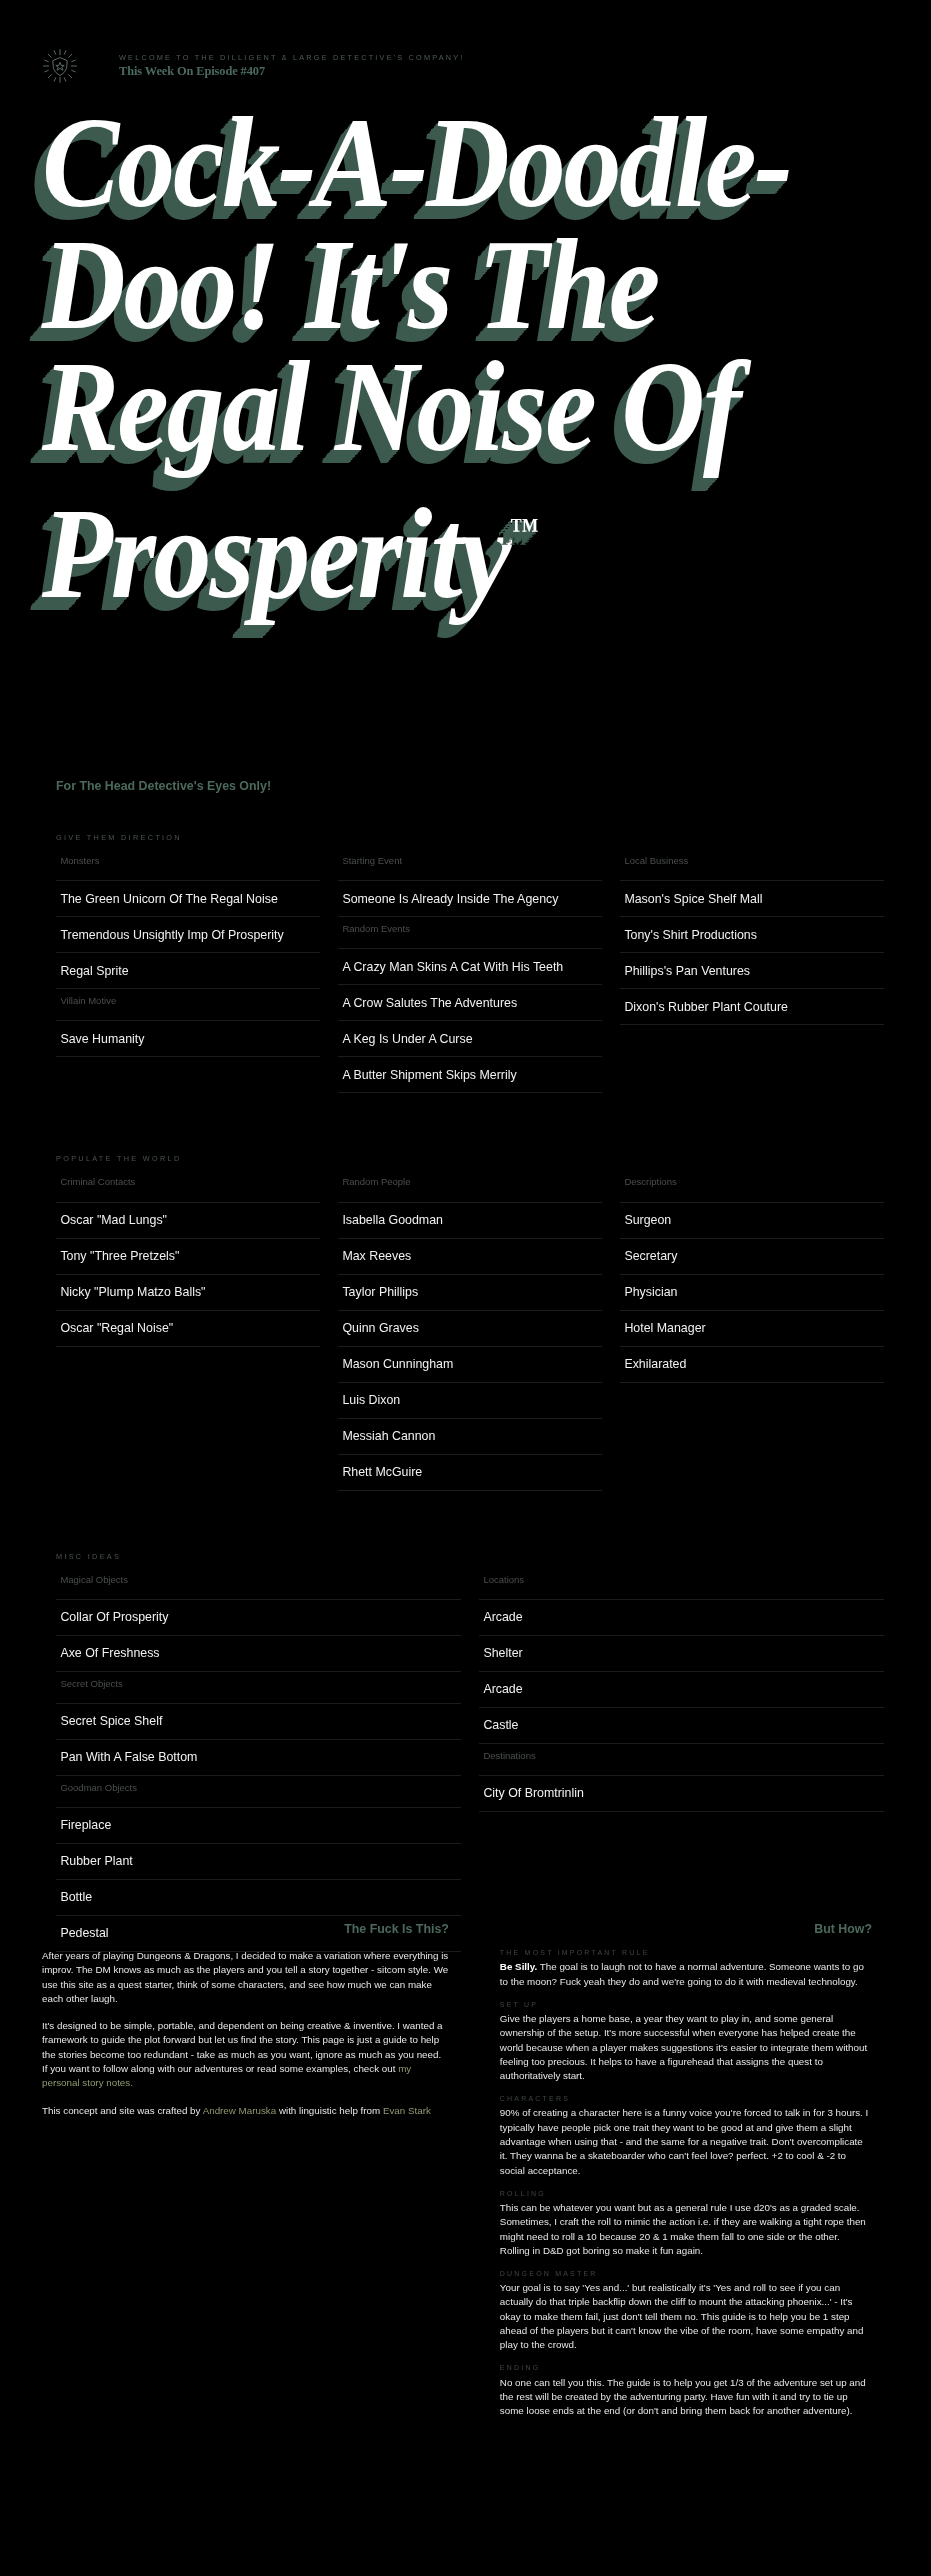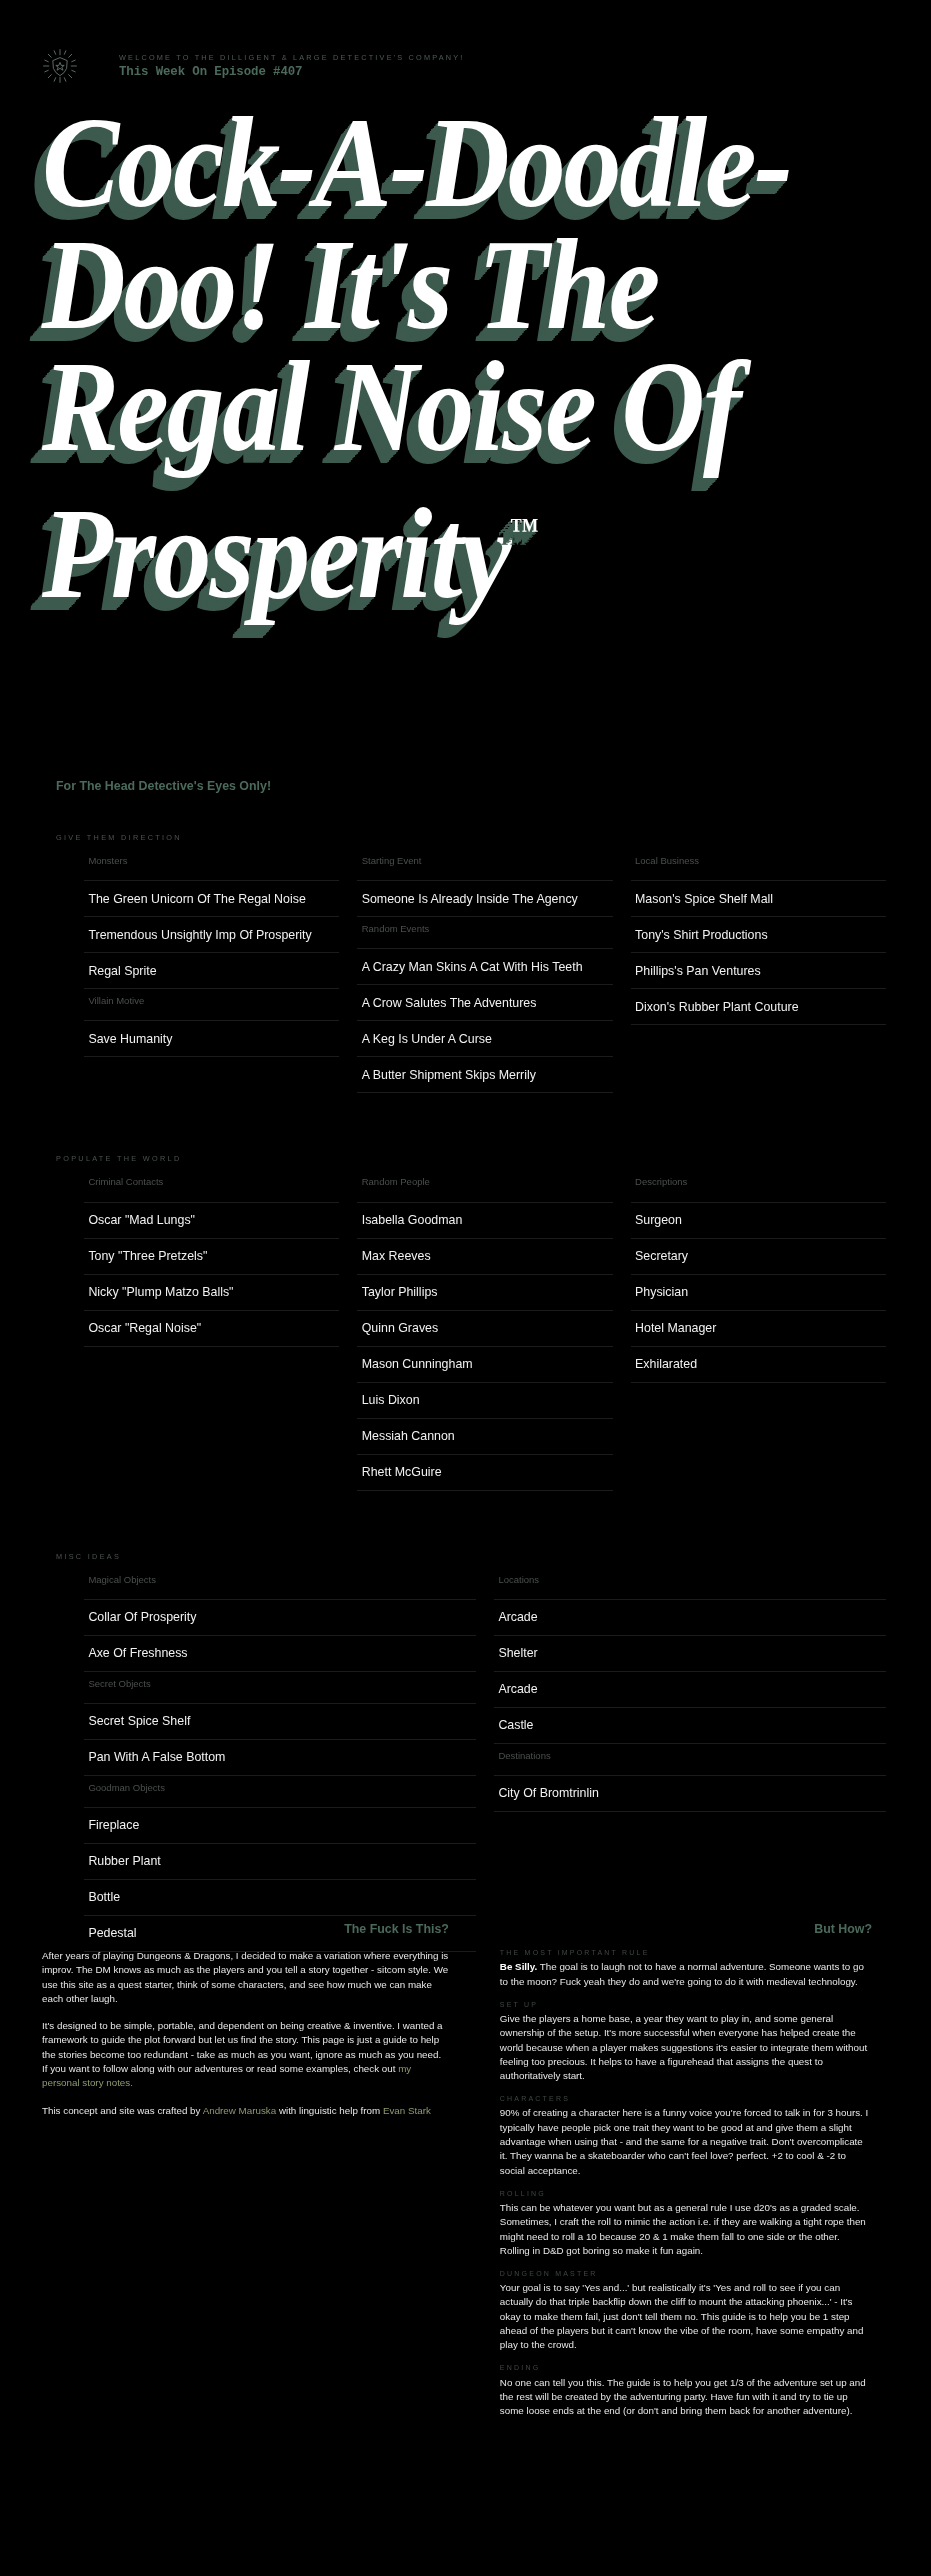--- a/index.html
+++ b/index.html
@@ -14,21 +14,21 @@
 
   
   .top { position: absolute; left: 42px; top: 42px; display: flex; align-items: center; }
   .badge-icon { width: 36px; height: 48px; margin-right: 41px; }
   .top-text { margin-left: 0; }
   .tagline {
     font-size: 7.3px; letter-spacing: 2.2px; color: #4e5d56; text-transform: uppercase;
     font-family: "Liberation Sans", sans-serif;
   }
   .episode {
-    font-family: Liberation Mono, monospace; font-weight: bold; font-size: 12.4px;
+    font-family: Liberation Serif, serif; font-weight: bold; font-size: 12.4px;
     color: #4b6a5c; margin-top: 2.9px; letter-spacing: -0.1px;
   }
 
   
   .hero {
     position: absolute; left: 42px; top: 102px; width: 815px;
     font-family: "Liberation Serif", "DejaVu Serif", serif;
     font-weight: bold; font-style: italic;
     font-size: 116px; line-height: 109px; color: #fff;
     letter-spacing: -2.2px;
@@ -45,21 +45,21 @@
   .eyes-only {
     font-family: "Liberation Sans", sans-serif; font-weight: bold; font-size: 12.4px; color: #4b6a5c;
     margin-bottom: 8.7px;
   }
   .group-label {
     font-family: "Liberation Sans", sans-serif;
     font-size: 7.3px; letter-spacing: 2.3px; color: #4a5450; text-transform: uppercase;
     margin-bottom: 7.3px;
     margin-top: 40px;
   }
-  .cols { display: flex; gap: 18px; margin-left: 28px; }
+  .cols { display: flex; gap: 18px; }
   .cols.three .col { width: 264px; }
   .cols.two .col { width: 405px; }
   .cat {
     font-family: "Liberation Sans", sans-serif;
     font-size: 9.5px; color: #4a4f4c; padding: 5.8px 4.4px 0 4.4px; height: 32px;
     border-bottom: 0.7px solid #1c1c1c;
   }
   .item {
     font-family: Liberation Sans, sans-serif;
     font-size: 12.4px; color: #f2f2f2; padding: 9.5px 4.4px 9.5px 4.4px; min-height: 35px; line-height: 16px;

